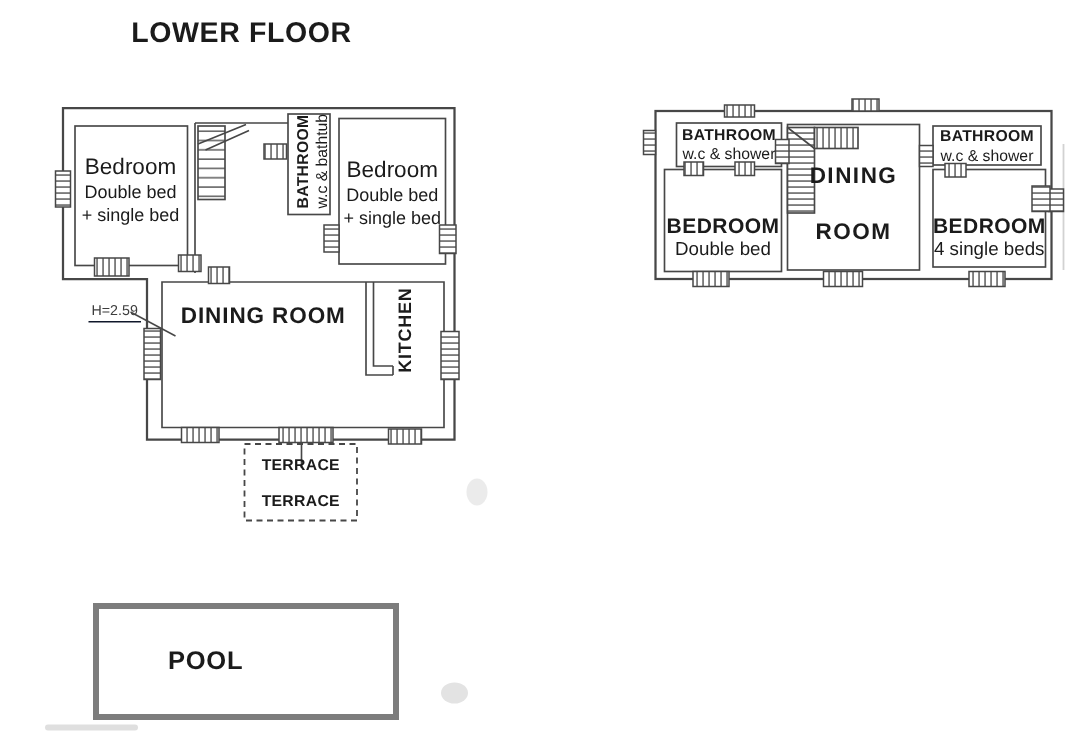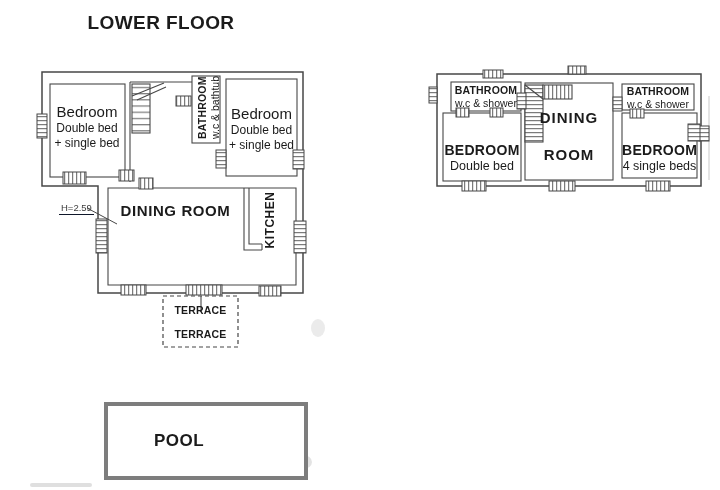--- a/index.html
+++ b/index.html
@@ -188,17 +188,17 @@
   <div class="abs ctr" style="left:622px;top:85px;width:72px;">
     <span class="sm-bold">BATHROOM</span>
     <span class="sm-reg">w.c &amp; shower</span>
   </div>
 
   <div class="abs ctr" style="left:622px;top:142px;width:75px;">
     <span class="u-room">BEDROOM</span>
     <span class="u-sub">4 single beds</span>
   </div>
 
-  <div class="abs pool" style="left:62px;top:402px;margin-left:42px;">
+  <div class="abs pool" style="left:62px;top:402px;">
     <span class="pool-label">POOL</span>
   </div>
 
 </div>
 
 </body></html>

